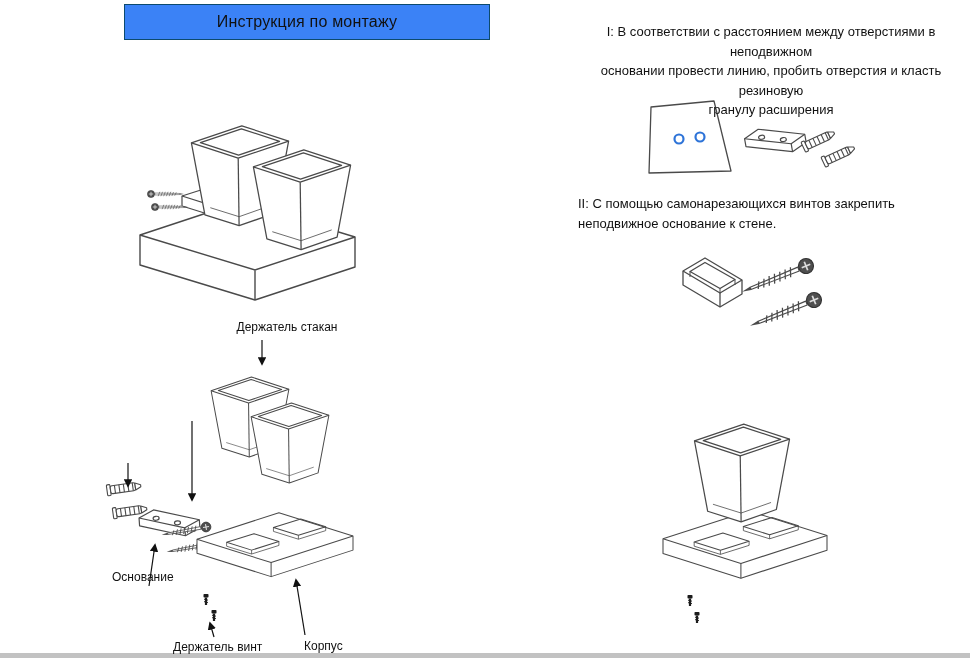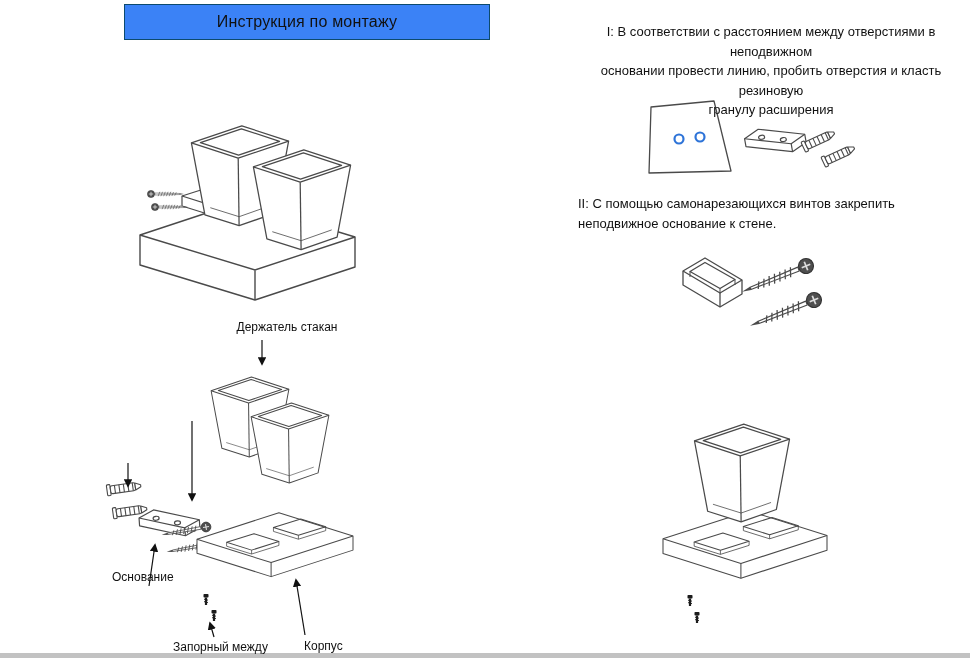--- a/index.html
+++ b/index.html
@@ -146,21 +146,21 @@
 
   <div class="abs title-box">Инструкция по монтажу</div>
 
 
   <div class="abs part-label center" style="left:212px;top:320px;width:150px;">Держатель стакан</div>
 
 
 
   <div class="abs part-label" style="left:112px;top:570px;width:90px;">Основание</div>
 
-  <div class="abs part-label" style="left:173px;top:640px;width:110px;">Запорный между</div>
+  <div class="abs part-label" style="left:173px;top:640px;width:110px;">Держатель винт</div>
 
   <div class="abs part-label" style="left:304px;top:639px;width:70px;">Корпус</div>
 
   <div class="abs step-text center ml" style="left:576px;top:22px;width:390px;">I: В соответствии с расстоянием между отверстиями в неподвижном
 основании провести линию, пробить отверстия и класть резиновую
 гранулу расширения</div>
 
   <div class="abs step-text ml" style="left:578px;top:194px;width:385px;">II: С помощью самонарезающихся винтов закрепить
 неподвижное основание к стене.</div>
 

